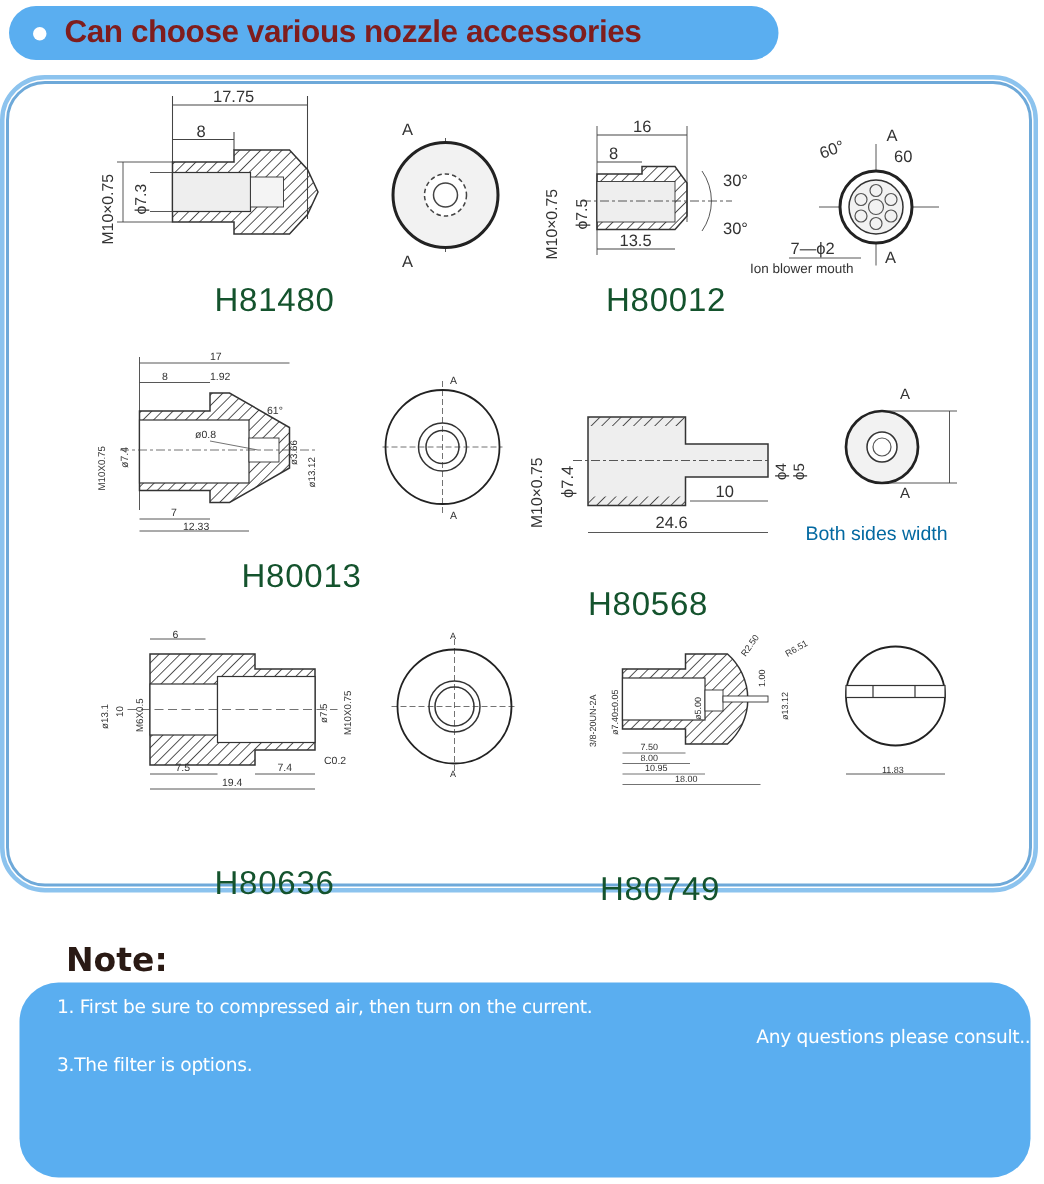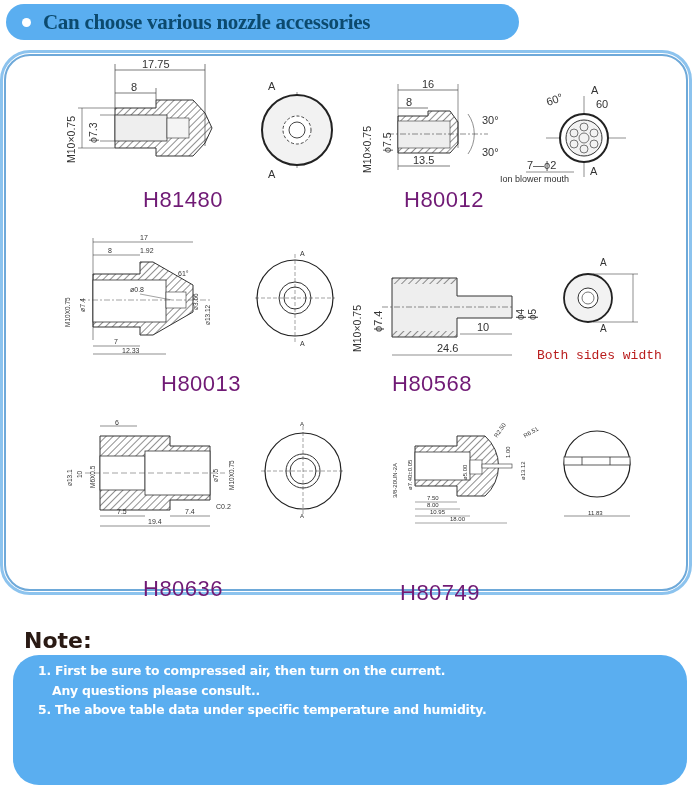--- a/index.html
+++ b/index.html
@@ -1,37 +1,37 @@
 <!DOCTYPE html>
 <html><head>
 <meta charset="utf-8">
 <style>
   html, body { margin:0; padding:0; background:#ffffff; }
   body { width:696px; height:789px; position:relative; overflow:hidden;
          font-family:"DejaVu Sans", sans-serif; color:#222; }
   .pill { position:absolute; left:6px; top:4px; width:513px; height:36px;
-          background:#5aaef0; border-radius:18px; color:#0c4a6e;
-          font-family:Liberation Serif, serif; font-weight:bold; font-size:21px;
+          background:#5aaef0; border-radius:18px; color:#7f1d1d;
+          font-family:Liberation Sans, sans-serif; font-weight:bold; font-size:21px;
           display:flex; align-items:center; letter-spacing:-0.3px; }
   .pill .dot { width:9px; height:9px; border-radius:50%; background:#fff; margin:0 12px 0 16px; }
   .panel { position:absolute; left:0; top:50px; width:692px; height:545px;
            border:3px solid #8cc3ee; border-radius:30px; box-sizing:border-box; background:#fff; }
   .panel-inner { position:absolute; left:1px; top:1px; right:1px; bottom:1px;
            border:2px solid #6ea9d9; border-radius:26px; }
   .drawing { position:absolute; }
-  .code { position:absolute; color:#701a75; font-family:"Liberation Sans", sans-serif;
+  .code { position:absolute; color:#14532d; font-family:"Liberation Sans", sans-serif;
           font-size:22px; letter-spacing:0.5px; }
   svg text { font-family:"Liberation Sans", sans-serif; fill:#333; }
-  .note-title { position:absolute; left:24px; top:628px; font-family:"DejaVu Sans", sans-serif;
+  .note-title { position:absolute; left:44px; top:628px; font-family:"DejaVu Sans", sans-serif;
           font-weight:bold; font-size:22px; color:#2a1a14; }
   .note-box { position:absolute; left:13px; top:655px; width:674px; height:130px;
           background:#5aaef0; border-radius:26px; box-sizing:border-box; padding:6px 0 0 25px; }
-  .note-line { color:#fff; font-family:"DejaVu Sans", sans-serif; font-weight:bold;
+  .note-line { color:#fff; font-family:"DejaVu Sans", sans-serif; font-weight:normal;
           font-size:12.4px; line-height:19.6px; white-space:nowrap; letter-spacing:-0.2px; }
-  .note-line.indent { padding-left:14px; }
+  .note-line.indent { padding-left:14px;text-align:right; }
 </style>
 </head>
 <body>
 
 <div class="pill">
   <span class="dot"></span>
   <span>Can choose various nozzle accessories</span>
 </div>
 
 <div class="panel">
@@ -163,22 +163,22 @@
 <svg class="drawing" style="left:548px;top:252px" width="110" height="90" viewBox="0 0 110 90">
   <text x="52" y="14" font-size="10">A</text>
   <text x="52" y="80" font-size="10">A</text>
   <circle cx="40" cy="46" r="24" fill="#f2f2f2" stroke="#222" stroke-width="1.8"></circle>
   <circle cx="40" cy="46" r="10" fill="#fff" stroke="#333" stroke-width="1"></circle>
   <circle cx="40" cy="46" r="6" fill="none" stroke="#555" stroke-width="0.8"></circle>
   <line x1="45" y1="22" x2="90" y2="22" stroke="#444" stroke-width="0.6"></line>
   <line x1="45" y1="70" x2="90" y2="70" stroke="#444" stroke-width="0.6"></line>
   <line x1="85" y1="22" x2="85" y2="70" stroke="#444" stroke-width="0.6"></line>
 </svg>
-<div style="position:absolute;left:537px;top:348px;font-size:13px;font-family:Liberation Mono, monospace;color:#b91c1c">Both sides width</div>
-<div class="code" style="left:392px;top:371px">H80568</div>
+<div style="position:absolute;left:537px;top:348px;font-size:13px;font-family:Liberation Sans, sans-serif;color:#0369a1">Both sides width</div>
+<div class="code" style="left:392px;top:390px">H80568</div>
 
 <svg class="drawing" style="left:60px;top:418px" width="190" height="110" viewBox="0 0 190 110">
   <line x1="40" y1="8" x2="77" y2="8" stroke="#444" stroke-width="0.6"></line>
   <text x="55" y="7" font-size="7">6</text>
   <path d="M40 18 L110 18 L110 28 L150 28 L150 82 L110 82 L110 92 L40 92 Z" fill="url(#hatch)" stroke="#333" stroke-width="1"></path>
   <rect x="40" y="38" width="45" height="34" fill="#fff" stroke="#333" stroke-width="0.8"></rect>
   <rect x="85" y="33" width="65" height="44" fill="#fff" stroke="#333" stroke-width="0.8"></rect>
   <line x1="25" y1="55" x2="165" y2="55" stroke="#444" stroke-width="0.5" stroke-dasharray="6,3"></line>
   <text x="0" y="0" font-size="6.5" transform="translate(12,68) rotate(-90)">ø13.1</text>
   <text x="0" y="0" font-size="6.5" transform="translate(22,60) rotate(-90)">10</text>
@@ -232,14 +232,14 @@
   <line x1="50" y1="29" x2="50" y2="37" stroke="#333" stroke-width="0.8"></line>
   <line x1="4" y1="88" x2="70" y2="88" stroke="#444" stroke-width="0.6"></line>
   <text x="28" y="87" font-size="6">11.83</text>
 </svg>
 <div class="code" style="left:400px;top:580px">H80749</div>
 
 <div class="note-title">Note:</div>
 <div class="note-box">
   <div class="note-line">1. First be sure to compressed air, then turn on the current.</div>
   <div class="note-line indent">Any questions please consult..</div>
-  <div class="note-line">5. The above table data under specific temperature and humidity.</div>
+  <div class="note-line">3.The filter is options.</div>
 </div>
 
 </body></html>

